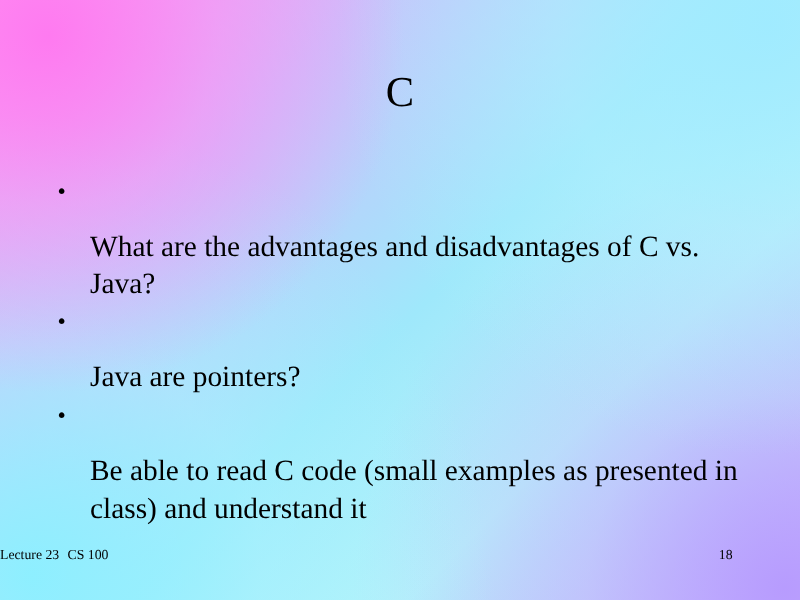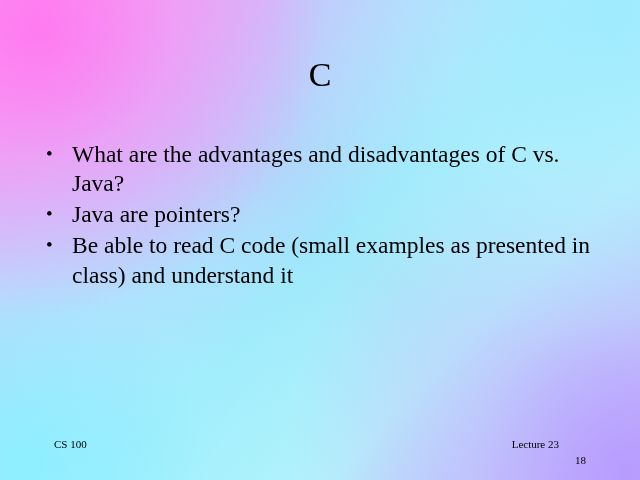--- a/index.html
+++ b/index.html
@@ -53,37 +53,38 @@
   .bullet .dot {
     flex: 0 0 auto;
     width: 26px;
     font-size: 19px;
     line-height: 1.45;
     text-align: left;
     color: #000000;
   }
   .bullet .txt {
     flex: 1 1 auto;
+    margin-top: 44px;
   }
   .footer {
     position: absolute;
     left: 0;
     bottom: 28px;
     width: 640px;
     height: 14px;
   }
   .footer > div {
     position: absolute;
     font-size: 11px;
     color: #000000;
     font-family: "Liberation Serif", serif;
   }
   .footer-left { left: 54px; top: 0; }
-  .footer-center { left: 0; top: 0; width: 532px; text-align: right; padding-left: 27px; }
-  .footer-right { right: 54px; top: 16px; }
+  .footer-center { left: 0; top: 0; width: 532px; text-align: left; }
+  .footer-right { right: 54px; top: 0; }
 </style>
 </head>
 <body>
 
 <div class="slide">
 
   <div class="title">C</div>
 
   <div class="bullets">
 

